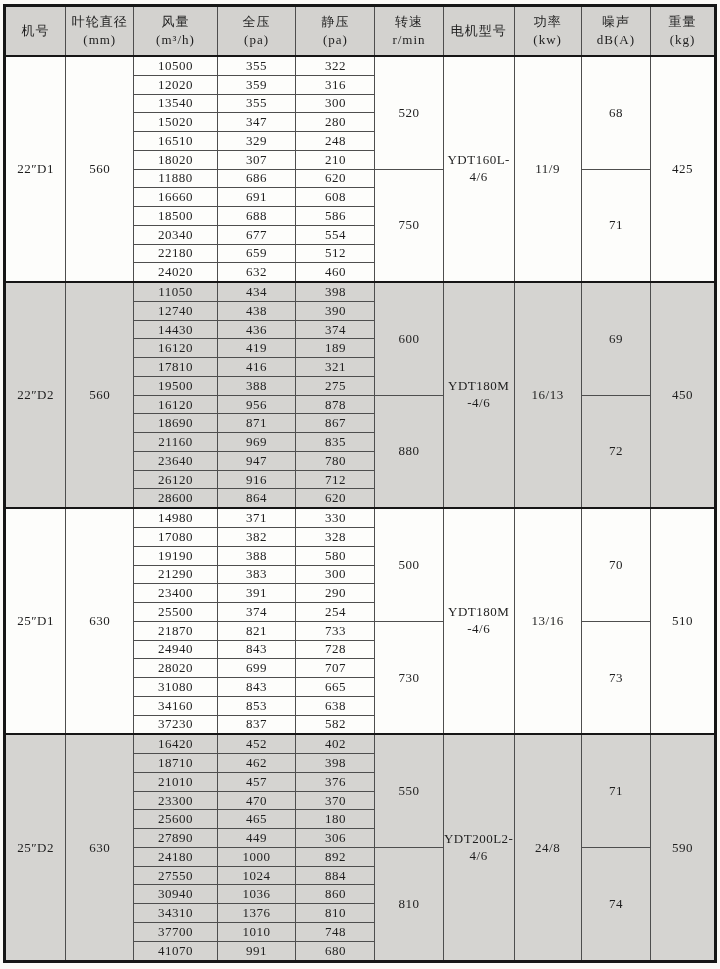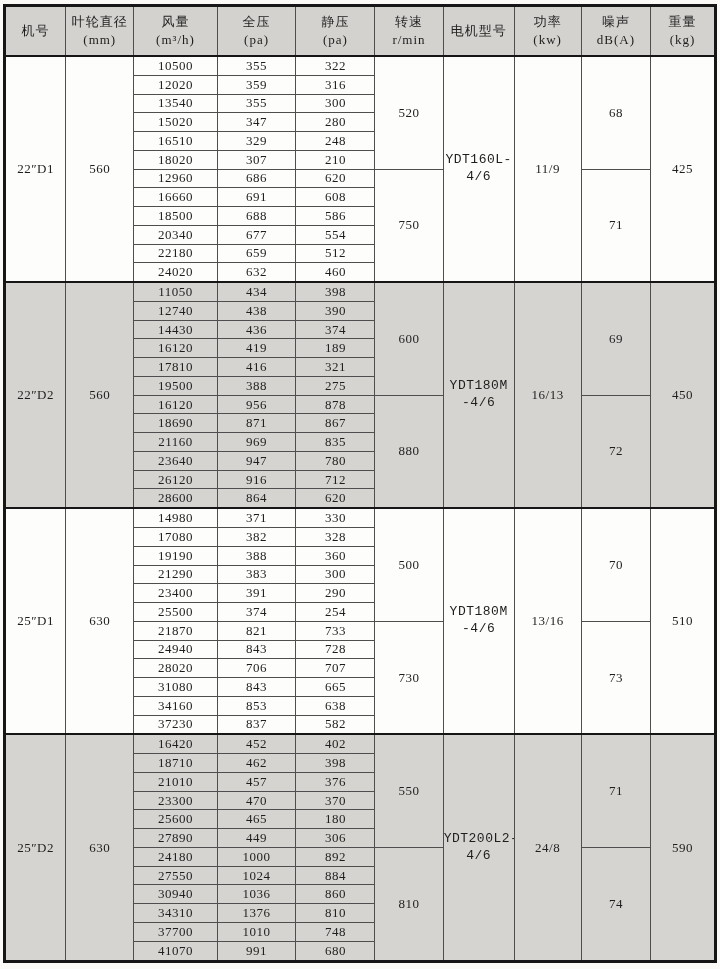--- a/index.html
+++ b/index.html
@@ -36,21 +36,21 @@
     background:var(--header-bg);
     height:48px;
     border-bottom:2px solid var(--border-thick);
     line-height:1.35;
     letter-spacing:1px;
   }
   tr.block-start td{border-top:2px solid var(--border-thick);margin-top:8px;}
   td.shaded{background:var(--shaded-bg);}
   td.white{background:var(--white-bg);}
   .hdr-line{pointer-events:none;}
-  .motor-cell div{line-height:1.3;font-family:Liberation Mono, monospace;}
+  .motor-cell div{line-height:1.3;}
 </style>
 </head>
 <body>
 
 <table data-name="spec-table">
   <colgroup data-name="column-widths">
     <col style="width:8.6%">
       <col style="width:9.6%">
       <col style="width:11.7%">
     <col style="width:11.1%">
@@ -138,21 +138,21 @@
         <td data-name="air-volume-cell" class="white">16510</td>
         <td data-name="total-pressure-cell" class="white">329</td>
         <td data-name="static-pressure-cell" class="white">248</td>
       </tr>
       <tr data-name="table-row">
         <td data-name="air-volume-cell" class="white">18020</td>
         <td data-name="total-pressure-cell" class="white">307</td>
         <td data-name="static-pressure-cell" class="white">210</td>
       </tr>
       <tr data-name="table-row">
-        <td data-name="air-volume-cell" class="white">12960</td>
+        <td data-name="air-volume-cell" class="white">11880</td>
         <td data-name="total-pressure-cell" class="white">686</td>
         <td data-name="static-pressure-cell" class="white">620</td>
         <td data-name="speed-cell" rowspan="6" class="white">750</td>
         <td data-name="noise-cell" rowspan="6" class="white">71</td>
       </tr>
       <tr data-name="table-row">
         <td data-name="air-volume-cell" class="white">16660</td>
         <td data-name="total-pressure-cell" class="white">691</td>
         <td data-name="static-pressure-cell" class="white">608</td>
       </tr>
@@ -264,21 +264,21 @@
         <td data-name="weight-cell" rowspan="12" class="white">510</td>
       </tr>
       <tr data-name="table-row">
         <td data-name="air-volume-cell" class="white">17080</td>
         <td data-name="total-pressure-cell" class="white">382</td>
         <td data-name="static-pressure-cell" class="white">328</td>
       </tr>
       <tr data-name="table-row">
         <td data-name="air-volume-cell" class="white">19190</td>
         <td data-name="total-pressure-cell" class="white">388</td>
-        <td data-name="static-pressure-cell" class="white">360</td>
+        <td data-name="static-pressure-cell" class="white">580</td>
       </tr>
       <tr data-name="table-row">
         <td data-name="air-volume-cell" class="white">21290</td>
         <td data-name="total-pressure-cell" class="white">383</td>
         <td data-name="static-pressure-cell" class="white">300</td>
       </tr>
       <tr data-name="table-row">
         <td data-name="air-volume-cell" class="white">23400</td>
         <td data-name="total-pressure-cell" class="white">391</td>
         <td data-name="static-pressure-cell" class="white">290</td>
@@ -295,21 +295,21 @@
         <td data-name="speed-cell" rowspan="6" class="white">730</td>
         <td data-name="noise-cell" rowspan="6" class="white">73</td>
       </tr>
       <tr data-name="table-row">
         <td data-name="air-volume-cell" class="white">24940</td>
         <td data-name="total-pressure-cell" class="white">843</td>
         <td data-name="static-pressure-cell" class="white">728</td>
       </tr>
       <tr data-name="table-row">
         <td data-name="air-volume-cell" class="white">28020</td>
-        <td data-name="total-pressure-cell" class="white">706</td>
+        <td data-name="total-pressure-cell" class="white">699</td>
         <td data-name="static-pressure-cell" class="white">707</td>
       </tr>
       <tr data-name="table-row">
         <td data-name="air-volume-cell" class="white">31080</td>
         <td data-name="total-pressure-cell" class="white">843</td>
         <td data-name="static-pressure-cell" class="white">665</td>
       </tr>
       <tr data-name="table-row">
         <td data-name="air-volume-cell" class="white">34160</td>
         <td data-name="total-pressure-cell" class="white">853</td>

